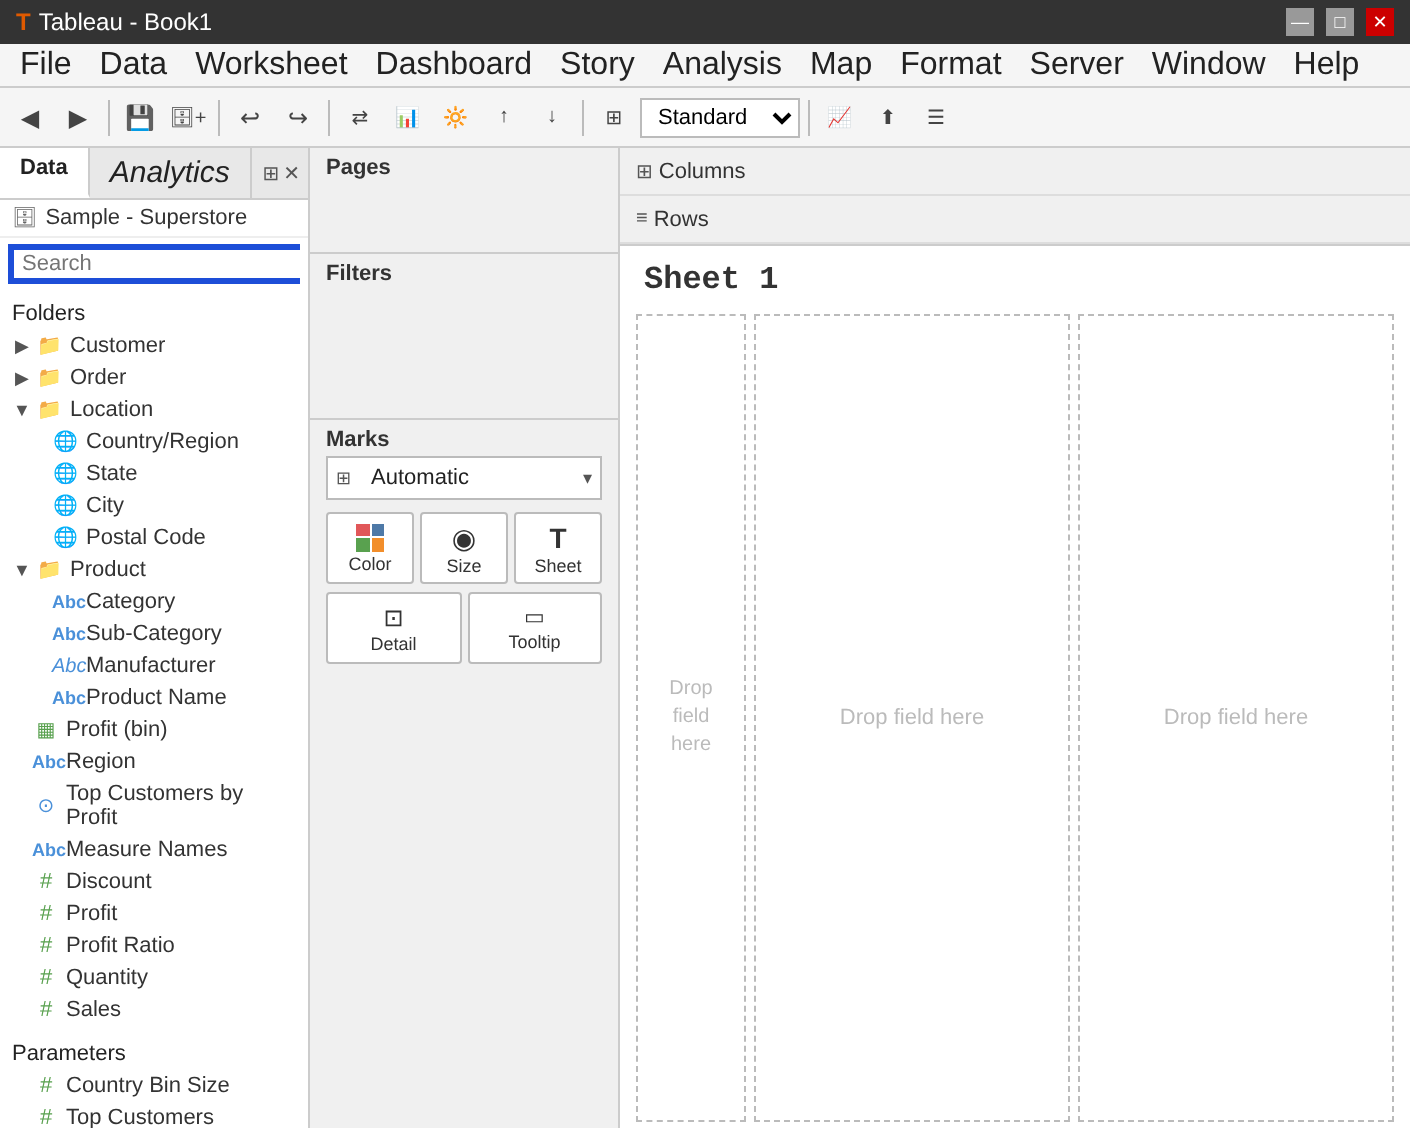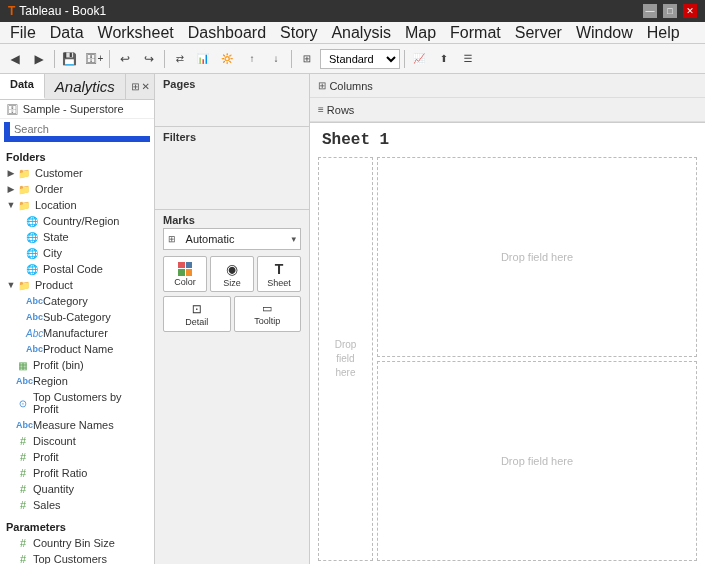--- a/index.html
+++ b/index.html
@@ -23,25 +23,25 @@
     .content-area { display: flex; flex: 1; overflow: hidden; }
 
     
     .left-panel { width: 155px; min-width: 155px; background: #fff; border-right: 1px solid #ccc; display: flex; flex-direction: column; overflow: hidden; }
     .panel-tab { flex: 1; padding: 4px 2px; text-align: center; cursor: pointer; font-size: 11px; border-right: 1px solid #ccc; }
     .panel-tab.active { background: #fff; border-bottom: 2px solid #fff; }
 
     .left-panel-header { display: flex; align-items: center; justify-content: space-between; padding: 3px 6px; border-bottom: 1px solid #eee; }
     .datasource-name { font-size: 11px; color: #333; display: flex; align-items: center; gap: 4px; }
 
-    .search-bar { display: flex; align-items: flex-end; border: 6px solid #1d4ed8; margin: 3px 4px; background: #fef9c3; height: 20px; }
+    .search-bar { display: flex; align-items: flex-start; border: 3px solid #1d4ed8; margin: 3px 4px; background: #fef9c3; height: 20px; }
     .search-bar input { border: none; outline: none; font-size: 11px; flex: 1; padding: 1px 4px; }
 
     .tree-container { overflow-y: auto; flex: 1; padding: 2px 0; }
-    .tree-section-label { font-weight: bold; font-size: 11px; padding: 4px 6px 2px 6px; color: #222; }
+    .tree-section-label { font-weight: normal; font-size: 11px; padding: 4px 6px 2px 6px; color: #222; }
     .tree-item { display: flex; align-items: center; padding: 2px 4px 2px 8px; cursor: pointer; font-size: 11px; color: #333; }
     .tree-item .expand-icon { width: 10px; text-align: center; margin-right: 2px; font-size: 9px; color: #555; }
     .tree-item .field-icon { width: 14px; text-align: center; margin-right: 3px; font-size: 10px; }
     .icon-abc { color: #4a90d9; font-size: 9px; font-weight: bold; }
     .icon-globe { color: #4a90d9; }
     .indent-1 { padding-left: 16px; }
     .indent-2 { padding-left: 26px; }
 
     
     .center-panel { flex: 1; display: flex; flex-direction: column; background: #f5f5f5; overflow: hidden; }
@@ -343,21 +343,21 @@
         </div>
 
         <div class="main-canvas">
           <div class="sheet-title">Sheet 1</div>
           <div style="display:flex; flex:1; gap:4px; padding:4px;">
 
             <div style="width:55px; display:flex; align-items:center; justify-content:center; border:1px dashed #bbb; color:#bbb; font-size:10px; text-align:center; line-height:1.4;">
               <span>Drop<br>field<br>here</span>
             </div>
 
-            <div style="flex:1; display:flex; flex-direction:column; gap:4px;">
+            <div style="flex:1; display:flex; flex-direction:row; gap:4px;">
               <div style="flex:1; border:1px dashed #bbb; display:flex; align-items:center; justify-content:center; color:#bbb; font-size:11px;">
                 <span>Drop field here</span>
               </div>
               <div style="flex:1; border:1px dashed #bbb; display:flex; align-items:center; justify-content:center; color:#bbb; font-size:11px;">
                 <span>Drop field here</span>
               </div>
             </div>
           </div>
         </div>
       </div>

